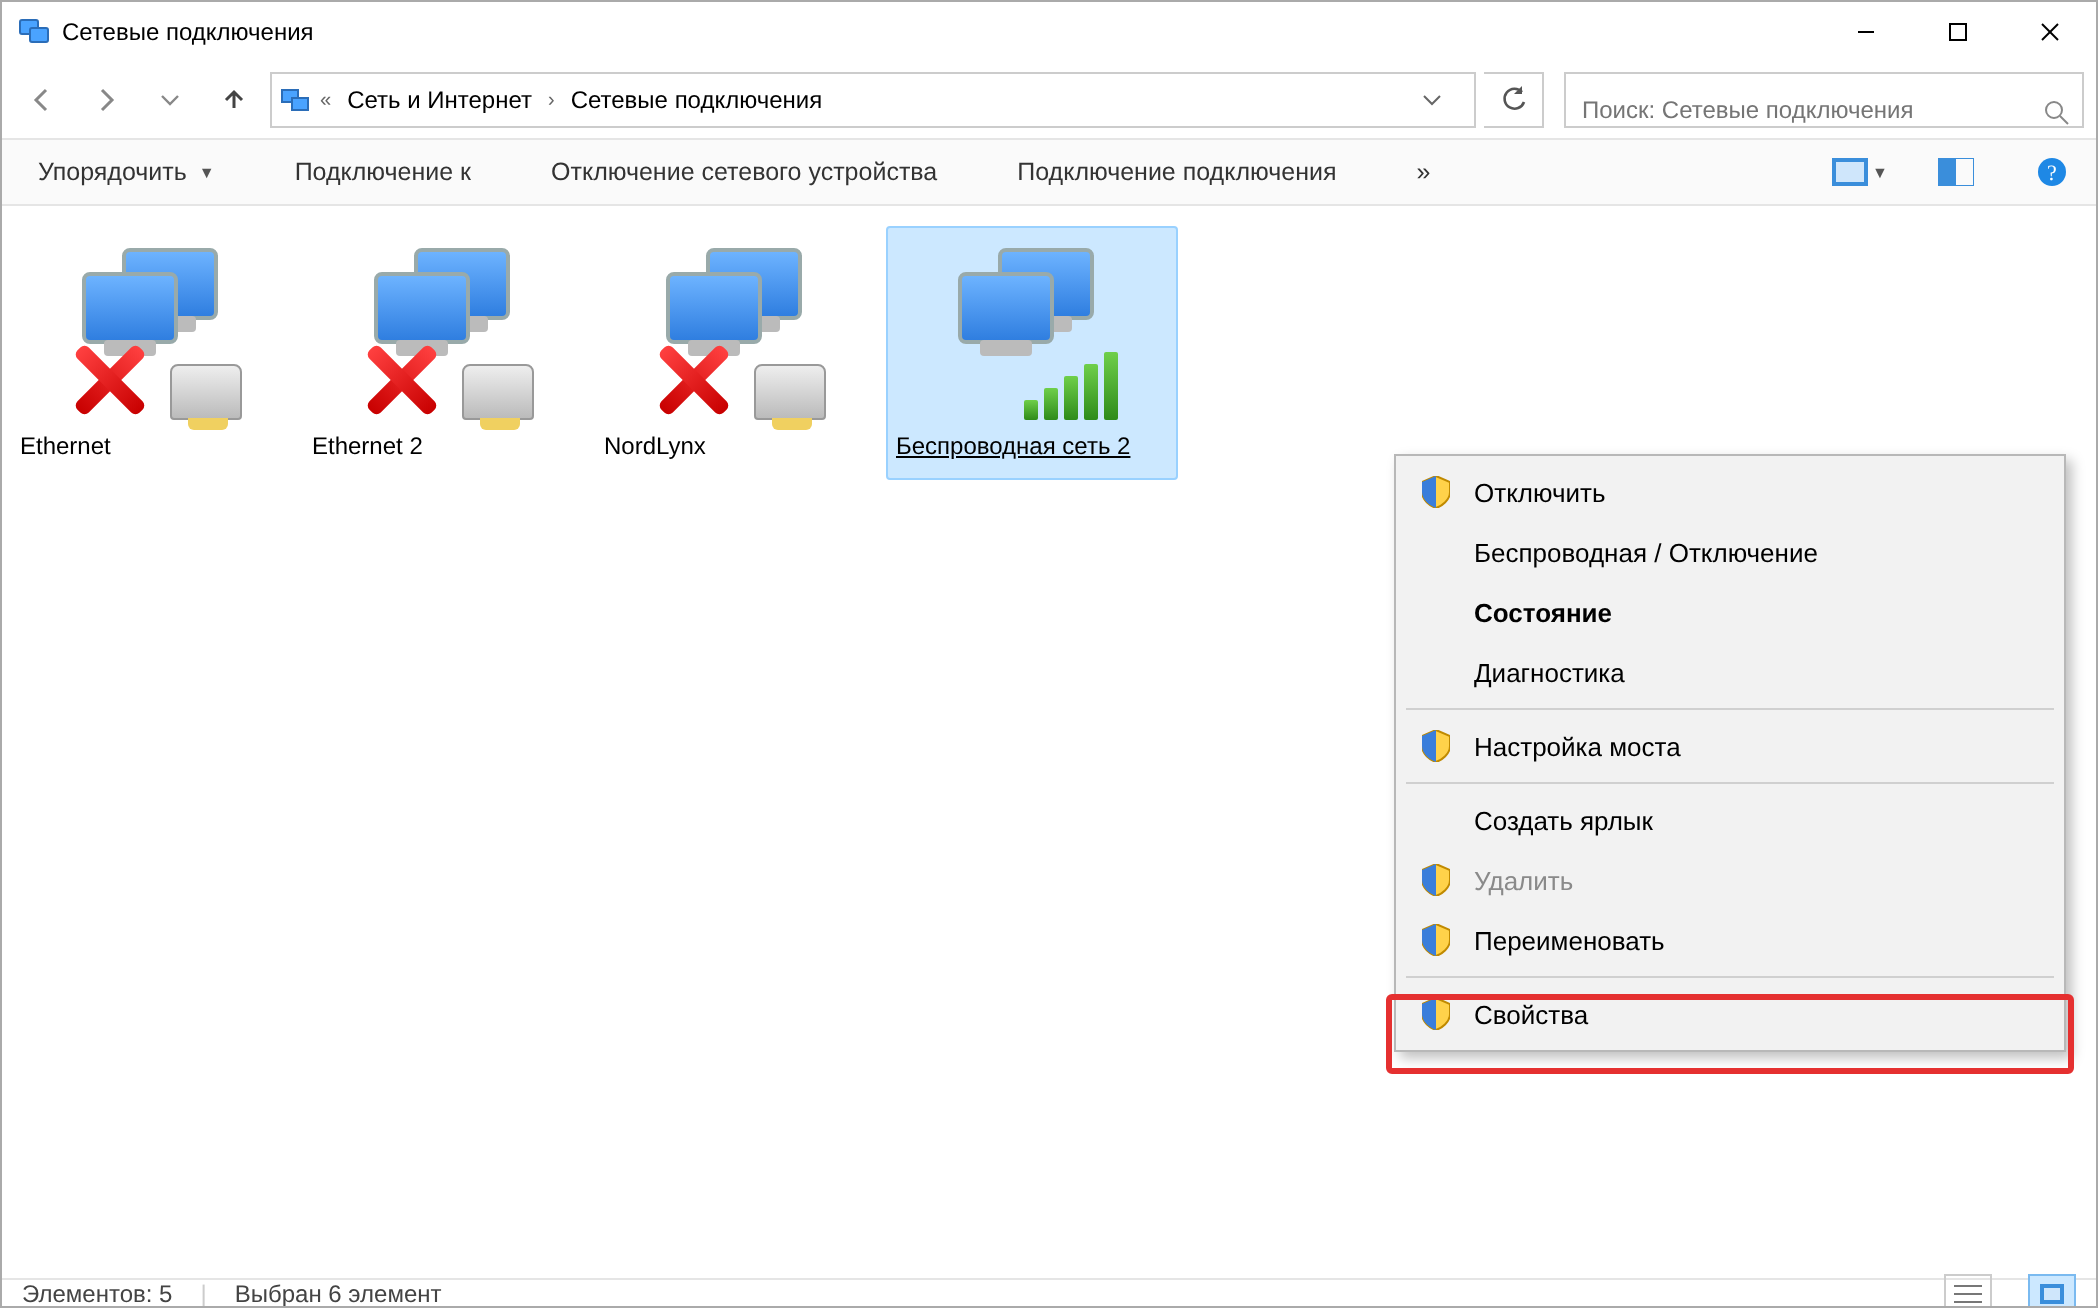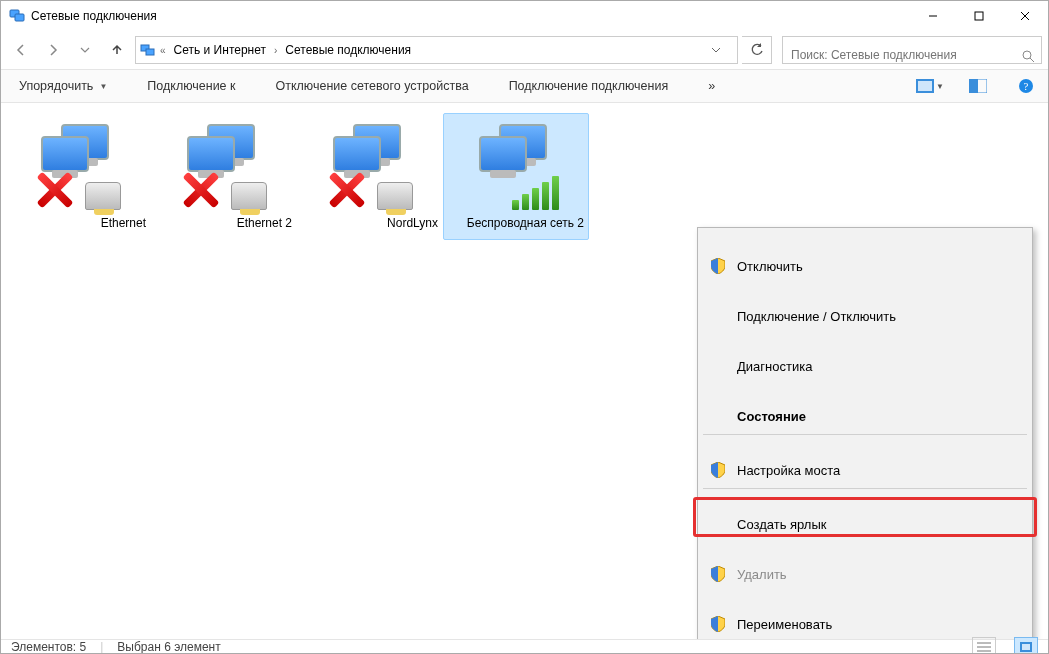--- a/index.html
+++ b/index.html
@@ -73,23 +73,23 @@
   
   .content {
     position:relative;
     height: calc(654px - 30px - 38px - 34px - 26px);
     padding:10px 4px;
     display:flex;
     align-items:flex-start;
     gap:0;
   }
   .netitem {
-    width:146px; text-align:right; padding:6px 4px 8px; border:1px solid transparent; border-radius:2px;
-  }
-  .netitem.selected { background:#cce8ff; border-color:#99d1ff; }
+    width:146px; text-align:left; padding:6px 4px 8px; border:1px solid transparent; border-radius:2px;
+  }
+  .netitem.selected { background:#cce8ff; border-color:#99d1ff;text-decoration:underline; }
   .neticon { width:90px; height:90px; margin:0 auto 6px; position:relative; }
   .netlabel { line-height:1.25; word-wrap:break-word; }
   
   .monitor-pair { position:absolute; }
   .monitor {
     width:48px; height:36px; background:linear-gradient(#6db3ff,#2f7ee0);
     border:2px solid #9aa; border-radius:4px; position:relative;
   }
   .monitor::after{
     content:''; position:absolute; bottom:-8px; left:50%; transform:translateX(-50%);
@@ -118,21 +118,21 @@
   .sigbars span:nth-child(3){height:22px;} .sigbars span:nth-child(4){height:28px;}
   .sigbars span:nth-child(5){height:34px;}
   
   .ctxmenu{
     position:absolute; left:696px; top:124px; width:336px;
     background:#f2f2f2; border:1px solid #b8b8b8; box-shadow:3px 3px 6px rgba(0,0,0,.25);
     padding:3px;
   }
   .ctxitem{
     height:30px; display:flex; align-items:center; padding-left:8px; gap:10px;
-    font-size:13px; position:relative;margin-top:20px;
+    font-size:13px; position:relative;
   }
   .ctxitem .shicon{ width:18px; height:18px; display:flex; align-items:center; justify-content:center;}
   .ctxitem.bold{ font-weight:600;}
   .ctxitem.disabled{ color:#8a8a8a;}
   .ctxsep{ height:1px; background:#d0d0d0; margin:3px 2px;}
   .ctxhl{ position:absolute; left:692px; top:394px; width:344px; height:40px; border:3px solid #e53030; border-radius:3px; pointer-events:none;}
   
   .statusbar{
     position:absolute; left:0; right:0; bottom:0; height:14px;
     border-top:1px solid #e5e5e5; display:flex; align-items:center;
@@ -334,29 +334,29 @@
       <span class="shicon">
           <svg width="14" height="16">
             <path d="M7 0 L14 3 V8 C14 12 10 15 7 16 C4 15 0 12 0 8 V3 Z" fill="#ffd24a" stroke="#c08a00"></path>
             <path d="M7 0 L7 16 C4 15 0 12 0 8 V3 Z" fill="#3a7edb"></path>
           </svg>
         </span>
       <span>Отключить</span>
     </div>
     <div class="ctxitem">
       <span class="shicon"></span>
-      <span>Подключение / Отключить</span>
-    </div>
-    <div class="ctxitem">
-      <span class="shicon"></span>
-      <span>Диагностика</span>
+      <span>Беспроводная / Отключение</span>
     </div>
     <div class="ctxitem bold">
       <span class="shicon"></span>
       <span>Состояние</span>
+    </div>
+    <div class="ctxitem">
+      <span class="shicon"></span>
+      <span>Диагностика</span>
     </div>
     <div class="ctxsep"></div>
     <div class="ctxitem">
       <span class="shicon">
           <svg width="14" height="16">
             <path d="M7 0 L14 3 V8 C14 12 10 15 7 16 C4 15 0 12 0 8 V3 Z" fill="#ffd24a" stroke="#c08a00"></path>
             <path d="M7 0 L7 16 C4 15 0 12 0 8 V3 Z" fill="#3a7edb"></path>
           </svg>
         </span>
       <span>Настройка моста</span>

